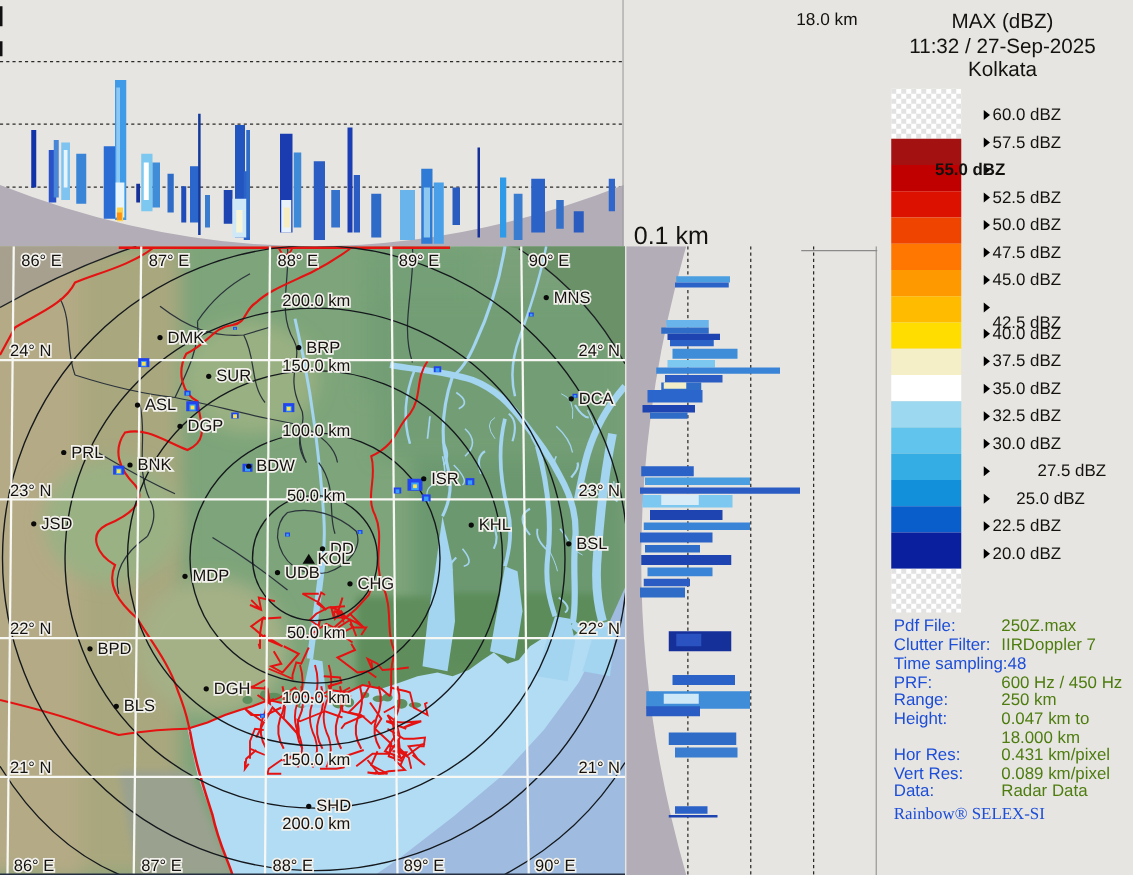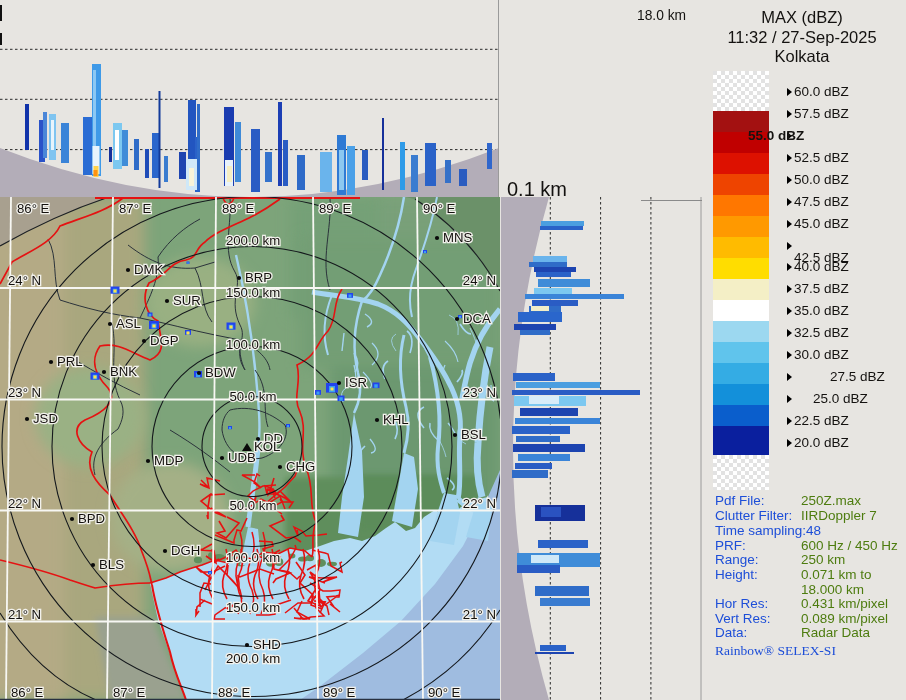--- a/index.html
+++ b/index.html
@@ -78,21 +78,21 @@
 <div class="meta-l" style="top:493px;">Pdf File:</div>
 <div class="meta-v" style="top:493px;">250Z.max</div>
 <div class="meta-l" style="top:508px;">Clutter Filter:</div>
 <div class="meta-v" style="top:508px;">IIRDoppler 7</div>
 <div class="meta-l" style="top:523px;">Time sampling:48</div>
 <div class="meta-l" style="top:538px;">PRF:</div>
 <div class="meta-v" style="top:538px;">600 Hz / 450 Hz</div>
 <div class="meta-l" style="top:552px;">Range:</div>
 <div class="meta-v" style="top:552px;">250 km</div>
 <div class="meta-l" style="top:567px;">Height:</div>
-<div class="meta-v" style="top:567px;">0.071 km to</div>
+<div class="meta-v" style="top:567px;">0.047 km to</div>
 <div class="meta-v" style="top:582px;">18.000 km</div>
 <div class="meta-l" style="top:596px;">Hor Res:</div>
 <div class="meta-v" style="top:596px;">0.431 km/pixel</div>
 <div class="meta-l" style="top:611px;">Vert Res:</div>
 <div class="meta-v" style="top:611px;">0.089 km/pixel</div>
 <div class="meta-l" style="top:625px;">Data:</div>
 <div class="meta-v" style="top:625px;">Radar Data</div>
 <div class="meta-l" style="top:643px;font-family:Liberation Serif, serif;">Rainbow® SELEX-SI</div>
 <svg class="abs" style="left:0;top:0;" width="499" height="197" viewBox="0 0 499 197">
 <rect x="0" y="0" width="499" height="197" fill="#e7e5e1"></rect>

